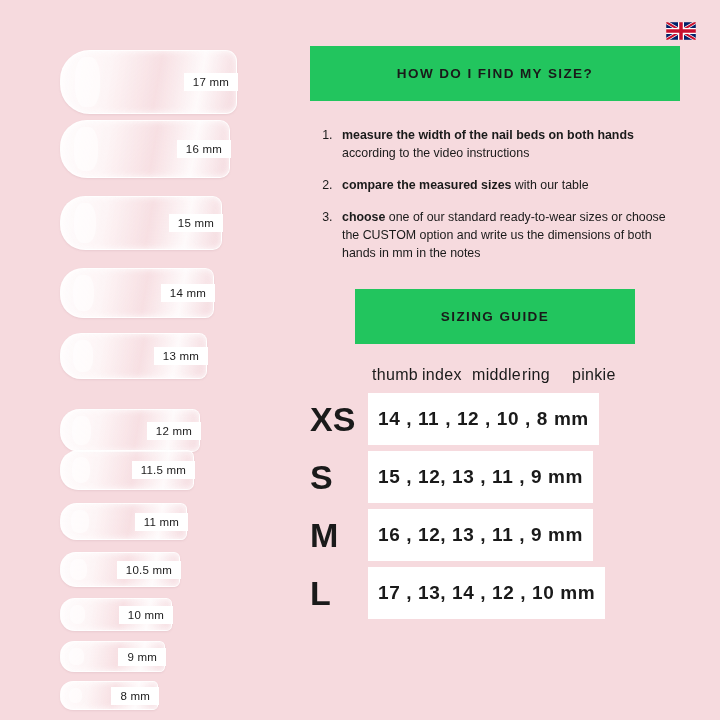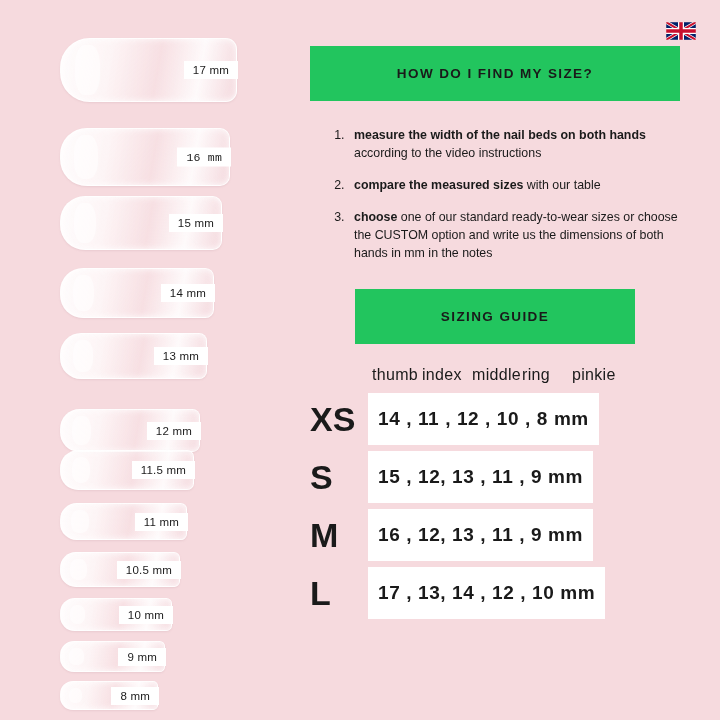--- a/index.html
+++ b/index.html
@@ -97,21 +97,20 @@
 
   ol.steps {
     margin: 26px 0 0 0;
     padding-left: 26px;
     font-size: 12.4px;
     line-height: 1.45;
   }
   ol.steps li {
     margin-bottom: 14px;
     padding-left: 6px;
-    margin-left: 12px;
   }
   ol.steps b {
     font-weight: bold;
   }
 
   .sizing-banner-wrap {
     margin-top: 26px;
   }
 
   .finger-heads {
@@ -156,26 +155,26 @@
 <svg class="flag" viewBox="0 0 60 36">
   <rect width="60" height="36" fill="#012169"></rect>
   <path d="M0,0 L60,36 M60,0 L0,36" stroke="#FFFFFF" stroke-width="7"></path>
   <path d="M0,0 L60,36 M60,0 L0,36" stroke="#C8102E" stroke-width="4"></path>
   <path d="M30,0 L30,36 M0,18 L60,18" stroke="#FFFFFF" stroke-width="12"></path>
   <path d="M30,0 L30,36 M0,18 L60,18" stroke="#C8102E" stroke-width="7"></path>
   <rect x="0" y="0" width="60" height="36" fill="none" stroke="#e7c9ce" stroke-width="1"></rect>
 </svg>
 
 <div class="nail-column" id="nail-column">
-    <div class="nail-row" style="top: 0px;">
+    <div class="nail-row" style="top: 12px;">
       <div class="nail-shape" style="width: 175px; height: 62px; border-radius: 29.76px 11.16px 11.16px 29.76px;">
         <div class="nail-label">17 mm</div>
       </div>
     </div>
-    <div class="nail-row" style="top: 90px; font-family: Liberation Mono, monospace;">
+    <div class="nail-row" style="top: 82px;">
       <div class="nail-shape" style="width: 168px; height: 56px; border-radius: 26.88px 10.08px 10.08px 26.88px;">
         <div class="nail-label">16 mm</div>
       </div>
     </div>
     <div class="nail-row" style="top: 158px;">
       <div class="nail-shape" style="width: 160px; height: 52px; border-radius: 24.96px 9.36px 9.36px 24.96px;">
         <div class="nail-label">15 mm</div>
       </div>
     </div>
     <div class="nail-row" style="top: 230px;">

